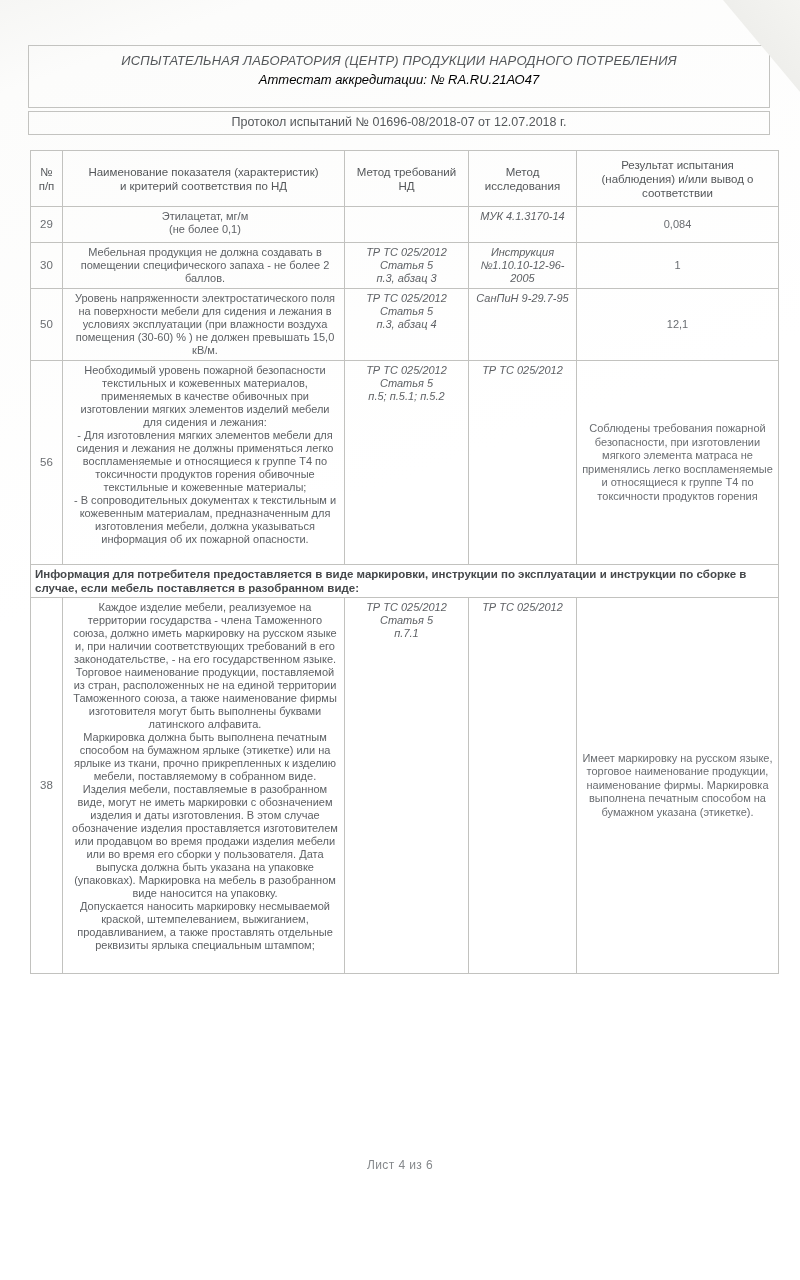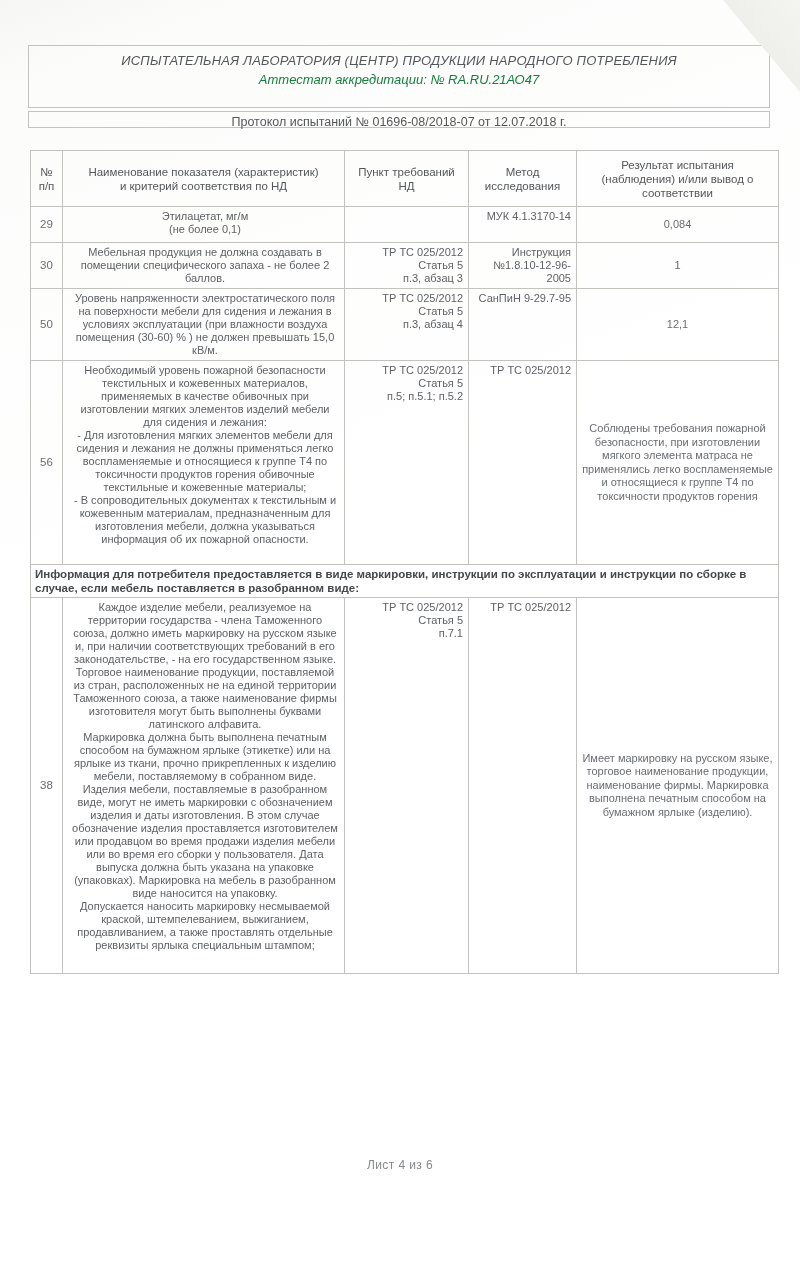--- a/index.html
+++ b/index.html
@@ -25,23 +25,23 @@
     border:1px solid #c3c3c0;
     box-sizing:border-box;
     text-align:center;
   }
   .hdr-box1{top:45px;height:63px;padding-top:5px;}
   .org-line{
     font-style:italic;font-size:13px;line-height:19px;
     color:#54575a;letter-spacing:.2px;
   }
   .accr-line{
-    font-style:italic;font-size:13px;line-height:19px;color:#15803d;
+    font-style:italic;font-size:13px;line-height:19px;color:#000000;
   }
-  .hdr-box2{top:111px;height:17px;}
+  .hdr-box2{top:111px;height:24px;}
   .prot-line{font-size:12.5px;line-height:21px;color:#54575a;}
   
   table.protocol{
     position:absolute;left:30px;top:150px;
     width:748px;border-collapse:collapse;table-layout:fixed;
   }
   .protocol td,.protocol th{
     border:1px solid #c2c2bf;
     box-sizing:border-box;
     font-size:11px;line-height:13px;
@@ -64,21 +64,21 @@
   tr.h-r31{height:64px;}
   tr.h-r32{height:204px;}
   tr.h-info{height:32px;margin-top:15px;}
   tr.h-r33{height:376px;}
   .pre{white-space:pre-line;}
   td.num{
     text-align:center;vertical-align:middle;
     color:#6a6d71;font-size:11.5px;
   }
   td.name{text-align:center;padding-left:8px;color:#5e6165;}
-  td.req,td.method{text-align:right;color:#5e6165;}
+  td.req,td.method{text-align:center;color:#5e6165;font-style:italic;}
   td.result{text-align:center;vertical-align:middle;color:#6a6d71;line-height:13.5px;}
   td.info-row{
     font-weight:700;font-size:11.5px;line-height:14px;
     color:#46494c;text-align:left;padding:2px 4px;
   }
   
   .footer{
     position:absolute;left:0;top:1158px;width:800px;
     text-align:center;font-size:12px;color:#85888b;letter-spacing:.4px;
   }
@@ -106,21 +106,21 @@
         <col class="c-req">
         <col class="c-method">
         <col class="c-result">
     </colgroup>
     <thead>
       <tr class="h-head">
         <th class="pre">№
 п/п</th>
         <th class="pre">Наименование показателя (характеристик)
 и критерий соответствия по НД</th>
-        <th class="pre">Пункт требований
+        <th class="pre">Метод требований
 НД</th>
         <th class="pre">Метод
 исследования</th>
         <th class="pre">Результат испытания
 (наблюдения) и/или вывод о
 соответствии</th>
       </tr>
     </thead>
     <tbody>
       <tr class="h-r29">
@@ -131,21 +131,21 @@
         <td class="method pre">МУК 4.1.3170-14</td>
         <td class="result pre">0,084</td>
       </tr>
       <tr class="h-r30">
         <td class="num">30</td>
         <td class="name pre">Мебельная продукция не должна создавать в помещении специфического запаха - не более 2 баллов.</td>
         <td class="req pre">ТР ТС 025/2012
 Статья 5
 п.3, абзац 3</td>
         <td class="method pre">Инструкция
-№1.8.10-12-96-
+№1.10.10-12-96-
 2005</td>
         <td class="result pre">1</td>
       </tr>
       <tr class="h-r31">
         <td class="num">50</td>
         <td class="name pre">Уровень напряженности электростатического поля на поверхности мебели для сидения и лежания в условиях эксплуатации (при влажности воздуха помещения (30-60) % ) не должен превышать 15,0 кВ/м.</td>
         <td class="req pre">ТР ТС 025/2012
 Статья 5
 п.3, абзац 4</td>
         <td class="method pre">СанПиН 9-29.7-95</td>
@@ -168,20 +168,20 @@
       <tr class="h-r33">
         <td class="num">38</td>
         <td class="name pre">Каждое изделие мебели, реализуемое на территории государства - члена Таможенного союза, должно иметь маркировку на русском языке и, при наличии соответствующих требований в его законодательстве, - на его государственном языке. Торговое наименование продукции, поставляемой из стран, расположенных не на единой территории Таможенного союза, а также наименование фирмы изготовителя могут быть выполнены буквами латинского алфавита.
 Маркировка должна быть выполнена печатным способом на бумажном ярлыке (этикетке) или на ярлыке из ткани, прочно прикрепленных к изделию мебели, поставляемому в собранном виде.
 Изделия мебели, поставляемые в разобранном виде, могут не иметь маркировки с обозначением изделия и даты изготовления. В этом случае обозначение изделия проставляется изготовителем или продавцом во время продажи изделия мебели или во время его сборки у пользователя. Дата выпуска должна быть указана на упаковке (упаковках). Маркировка на мебель в разобранном виде наносится на упаковку.
 Допускается наносить маркировку несмываемой краской, штемпелеванием, выжиганием, продавливанием, а также проставлять отдельные реквизиты ярлыка специальным штампом;</td>
         <td class="req pre">ТР ТС 025/2012
 Статья 5
 п.7.1</td>
         <td class="method pre">ТР ТС 025/2012</td>
-        <td class="result pre">Имеет маркировку на русском языке, торговое наименование продукции, наименование фирмы. Маркировка выполнена печатным способом на бумажном ярлыке (изделию).</td>
+        <td class="result pre">Имеет маркировку на русском языке, торговое наименование продукции, наименование фирмы. Маркировка выполнена печатным способом на бумажном указана (этикетке).</td>
       </tr>
     </tbody>
   </table>
 
   <div class="footer">Лист 4 из 6</div>
 
 </div>
 
 </body></html>

